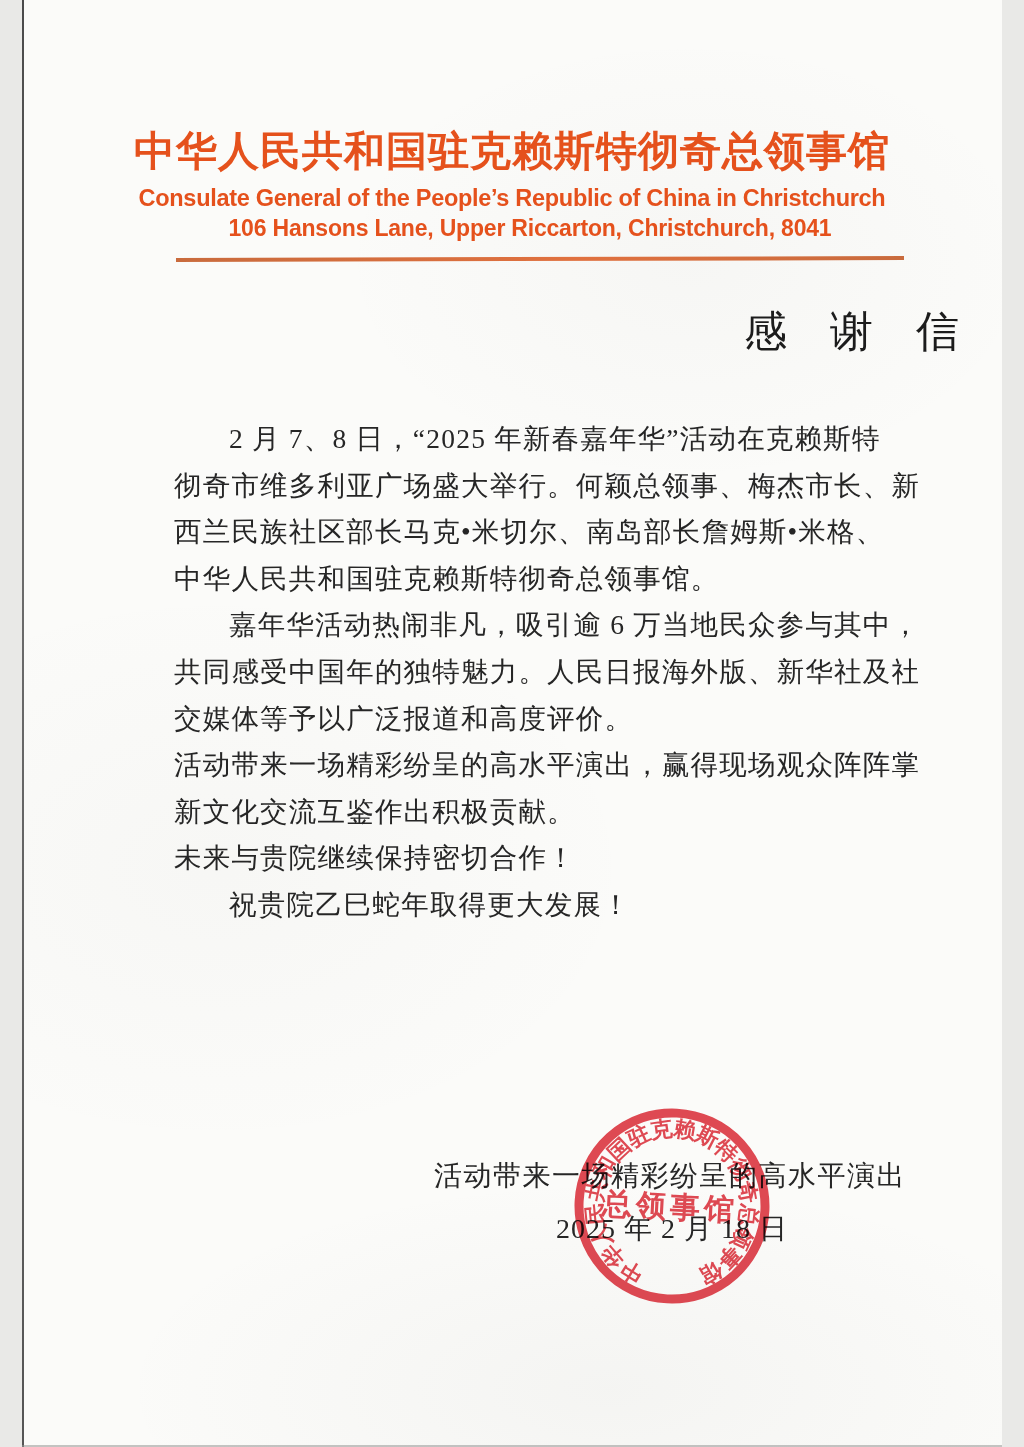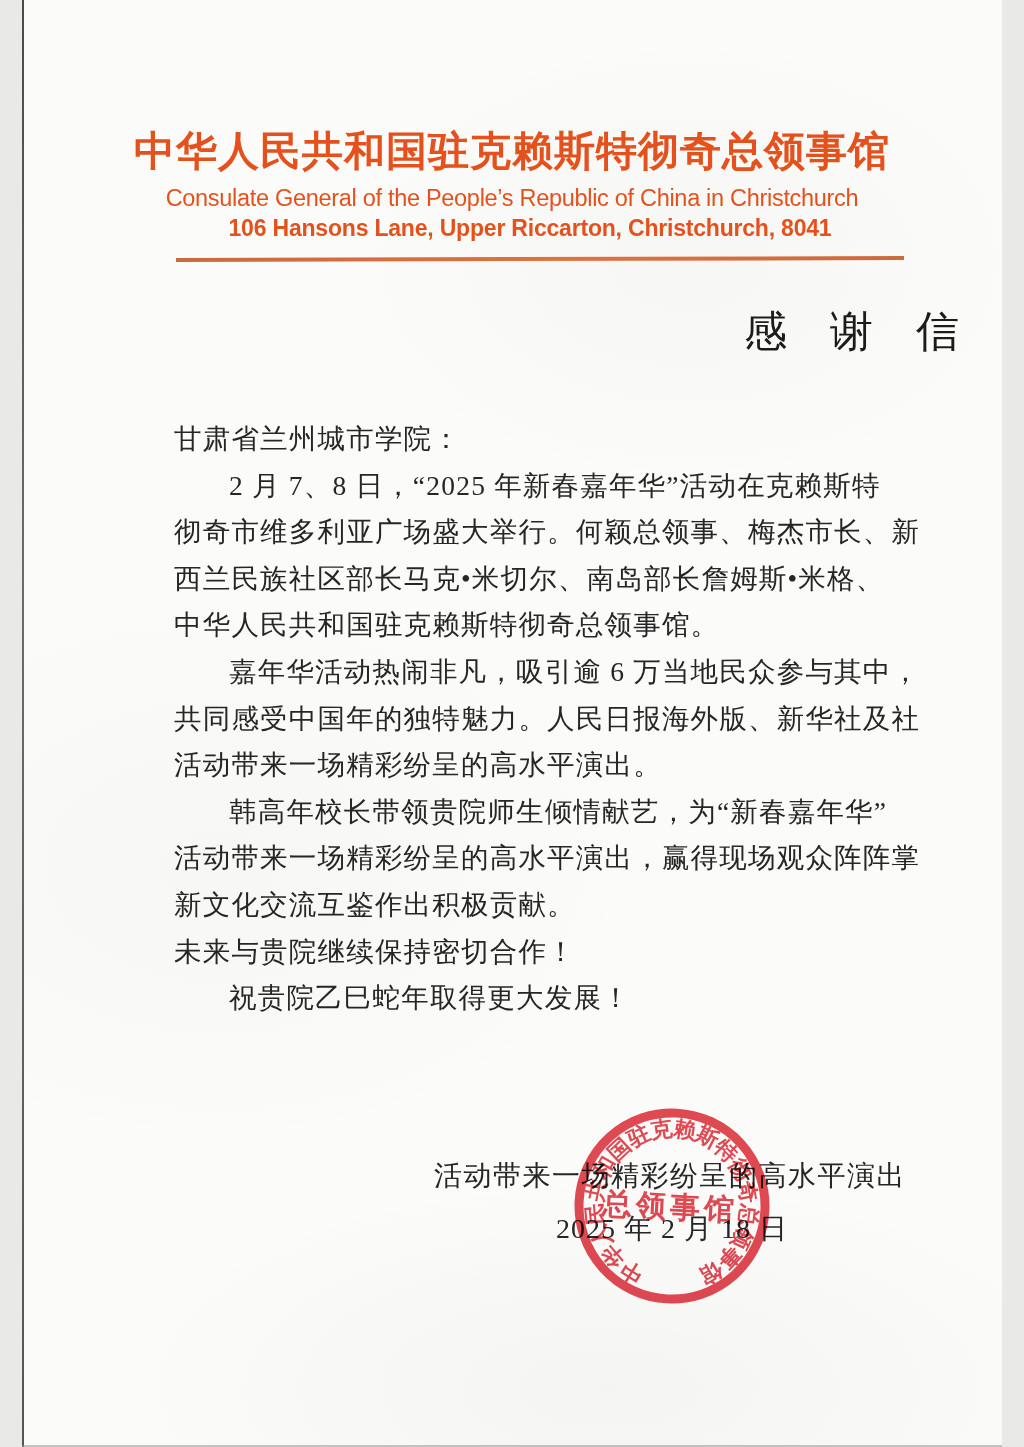--- a/index.html
+++ b/index.html
@@ -30,21 +30,21 @@
   
   .letterhead { position: absolute; left: 0; top: 126px; width: 100%; text-align: center; }
   .org-cn {
     font-family: "Liberation Sans", "DejaVu Sans", sans-serif;
     font-size: 41px; font-weight: 900; letter-spacing: 1px;
     line-height: 1.25;
   }
   .org-en {
     margin-top: 8px;
     font-family: "Liberation Sans", "DejaVu Sans", sans-serif;
-    font-size: 23.5px; font-weight: 400; letter-spacing: -0.3px;
+    font-size: 23.5px; font-weight: 700; letter-spacing: -0.3px;
   }
   .org-addr {
     margin-top: 3px;
     font-family: "Liberation Sans", "DejaVu Sans", sans-serif;
     font-size: 23px; font-weight: 700; letter-spacing: -0.2px; padding-left: 36px;
   }
   .head-rule {
     position: absolute; left: 154px; top: 257px; width: 728px; height: 4px;
     transform: rotate(-0.15deg);
   }
@@ -96,29 +96,27 @@
   <div class="letterhead">
     <div class="org-cn" id="org-cn" style="color: rgb(229, 81, 28);">中华人民共和国驻克赖斯特彻奇总领事馆</div>
     <div class="org-en" id="org-en" style="color: rgb(229, 81, 28);">Consulate General of the People’s Republic of China in Christchurch</div>
     <div class="org-addr" id="org-addr" style="color: rgb(229, 81, 28);">106 Hansons Lane, Upper Riccarton, Christchurch, 8041</div>
   </div>
   <div class="head-rule" id="head-rule" style="background: linear-gradient(90deg, rgb(201, 107, 61), rgb(224, 113, 63) 55%, rgb(201, 107, 61));"></div>
 
   <div class="letter-title">感谢信</div>
 
   <div class="letter-body">
-    <div class="line">甘肃省兰州城市学院：</div>
     <div class="line indent">2 月 7、8 日，“2025 年新春嘉年华”活动在克赖斯特</div>
     <div class="line">彻奇市维多利亚广场盛大举行。何颖总领事、梅杰市长、新</div>
     <div class="line">西兰民族社区部长马克•米切尔、南岛部长詹姆斯•米格、</div>
     <div class="line">中华人民共和国驻克赖斯特彻奇总领事馆。</div>
     <div class="line indent">嘉年华活动热闹非凡，吸引逾 6 万当地民众参与其中，</div>
     <div class="line">共同感受中国年的独特魅力。人民日报海外版、新华社及社</div>
-    <div class="line">活动带来一场精彩纷呈的高水平演出。</div>
-    <div class="line indent">韩高年校长带领贵院师生倾情献艺，为“新春嘉年华”</div>
+    <div class="line">交媒体等予以广泛报道和高度评价。</div>
     <div class="line">活动带来一场精彩纷呈的高水平演出，赢得现场观众阵阵掌</div>
     <div class="line">新文化交流互鉴作出积极贡献。</div>
     <div class="line">未来与贵院继续保持密切合作！</div>
     <div class="line indent">祝贵院乙巳蛇年取得更大发展！</div>
   </div>
 
   <div class="sig-org">活动带来一场精彩纷呈的高水平演出</div>
   <div class="sig-date">2025 年 2 月 18 日</div>
 
   <svg class="seal" viewBox="0 0 200 200" aria-hidden="true">

